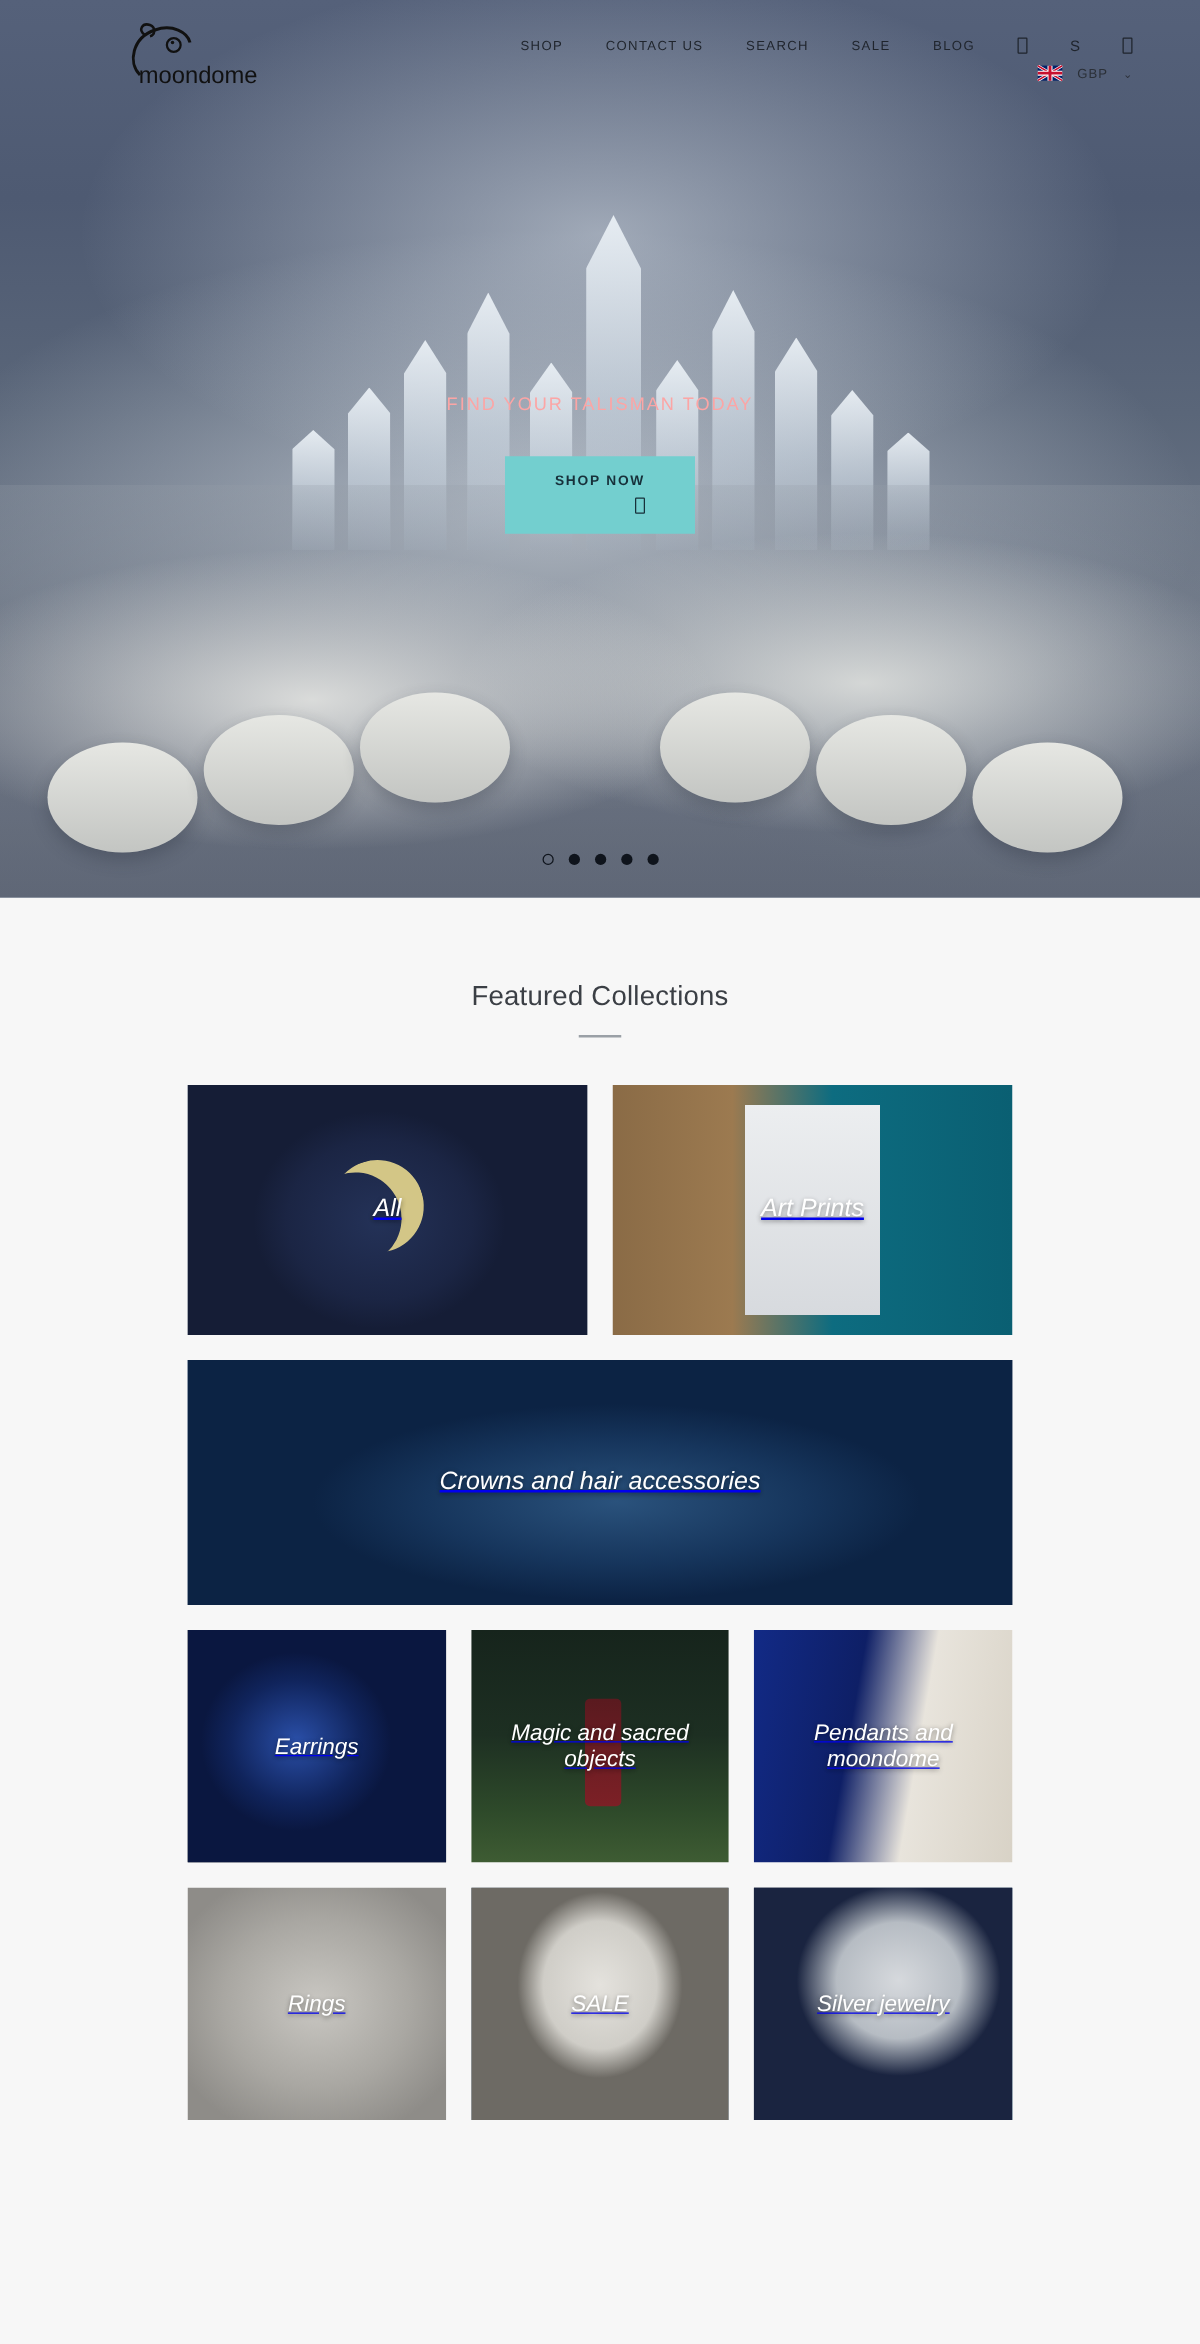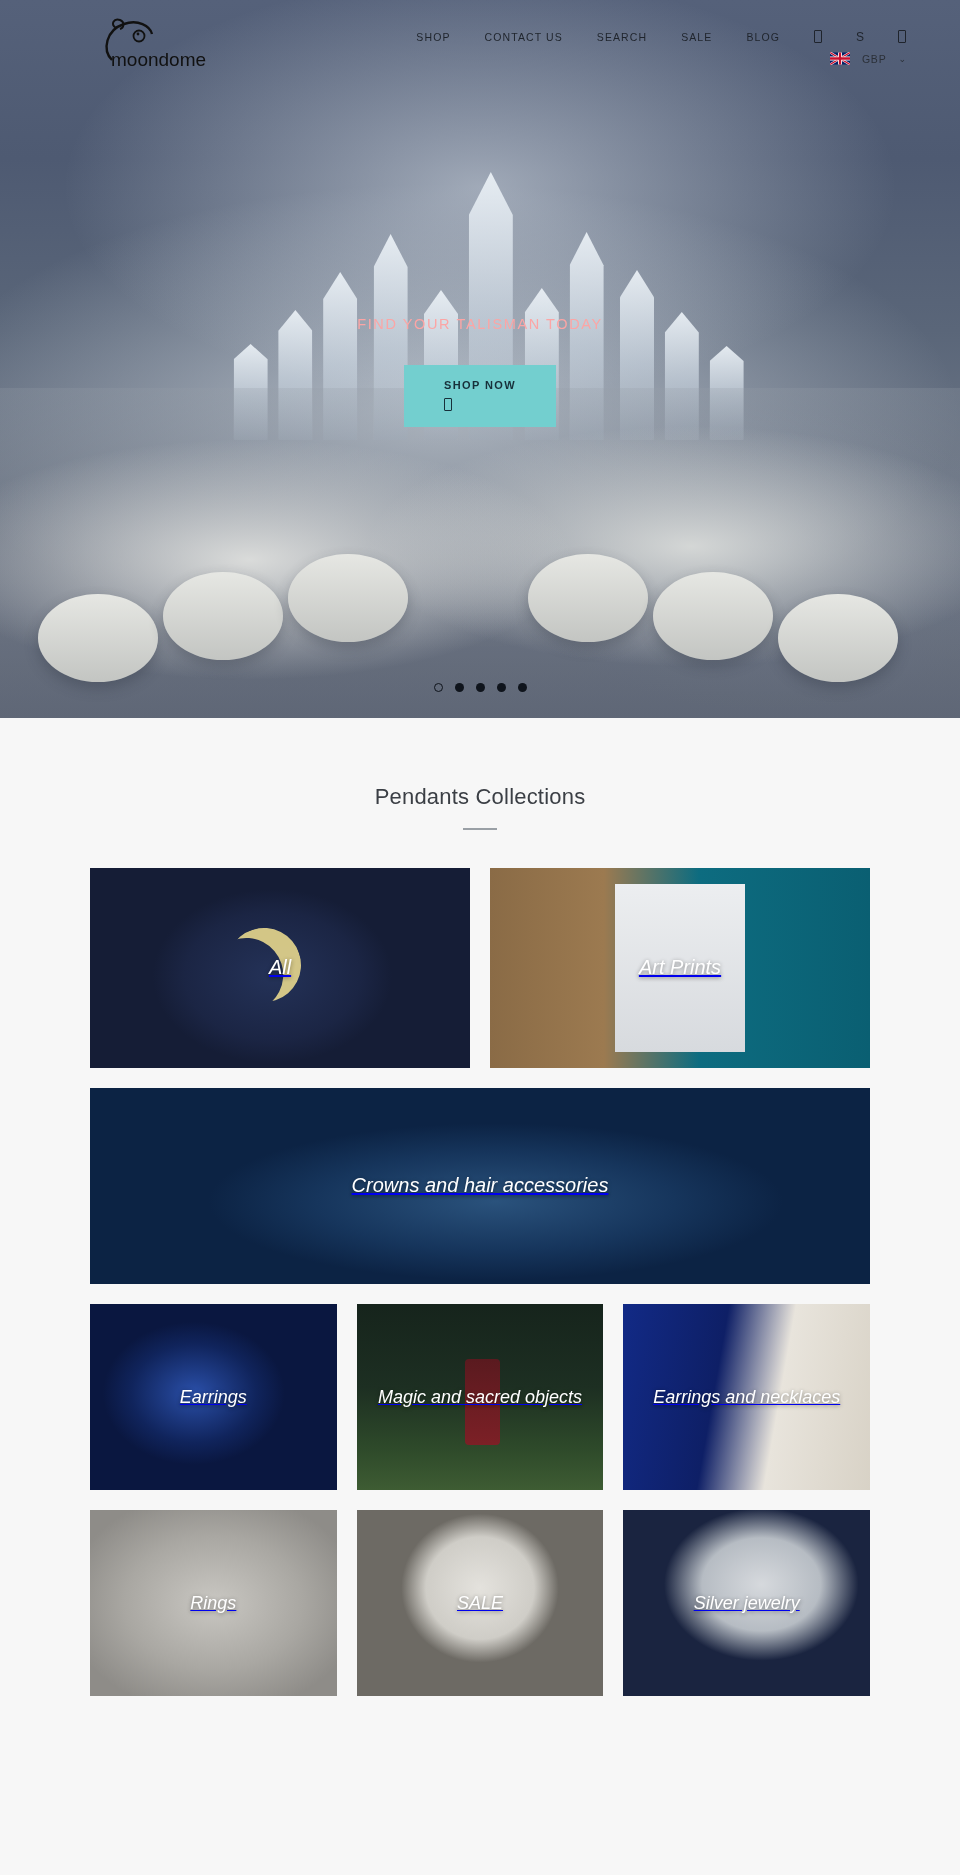--- a/index.html
+++ b/index.html
@@ -76,38 +76,38 @@
     display: flex; flex-direction: column; align-items: center; z-index: 5;
   }
   .hero-title {
     font-size: 14.5px; letter-spacing: 1.6px; color: #fca5a5;
     font-weight: 500; margin-bottom: 33px; 
   }
   .hero-btn {
     background: #73cfcf; color: #17303a;
     font-size: 11px; letter-spacing: 1.4px; font-weight: 600;
     padding: 14px 40px 16px 40px; border: none; cursor: pointer;
-    display: flex; flex-direction: column; align-items: flex-start; gap: 7px;
+    display: flex; flex-direction: column; align-items: flex-end; gap: 7px;
     min-width: 96px;
   }
   .hero-btn .box-glyph { border-color: #17303a; }
 
   .dots { position: absolute; left: 0; right: 0; bottom: 26px; display: flex;
           justify-content: center; gap: 12px; z-index: 6; }
   .dot { width: 9px; height: 9px; border-radius: 50%; background: #0f141c; cursor: pointer; }
   .dot.active { background: transparent; border: 1.4px solid #0f141c; }
 
   
   .featured { padding: 66px 0 0 0; }
   .section-title {
     text-align: center; font-size: 22px; color: #3b3f45; font-weight: 400; letter-spacing: .2px;
   }
   .rule { width: 34px; height: 1.6px; background: #9aa0a6; margin: 18px auto 0 auto; }
 
-  .grid { width: 780px; margin: 38px auto 14px auto; }
+  .grid { width: 660px; margin: 38px auto 14px auto; }
   .row { display: flex; gap: 20px; margin-bottom: 20px; }
   .tile {
     position: relative; overflow: hidden; cursor: pointer;
     display: flex; align-items: center; justify-content: center;
   }
   .tile-label {
     position: relative; z-index: 3; color: #fff;
     font-style: italic; font-weight: 400;
     text-align: center; line-height: 1.12;
     text-shadow: 0 1px 4px rgba(0,0,0,.45);
@@ -239,21 +239,21 @@
   <div class="dots">
     <span class="dot active"></span>
     <span class="dot"></span>
     <span class="dot"></span>
     <span class="dot"></span>
     <span class="dot"></span>
   </div>
 </section>
 
 <section class="featured">
-  <h2 class="section-title">Pendants Collections</h2>
+  <h2 class="section-title">Featured Collections</h2>
   <div class="rule"></div>
 
   <div class="grid">
 
     <div class="row r1">
       <a class="tile" href="#">
         <span class="tile-bg art-all"></span>
         <span class="tile-label">All</span>
       </a>
       <a class="tile" href="#">
@@ -273,21 +273,21 @@
       <a class="tile" href="#">
         <span class="tile-bg art-earrings"></span>
         <span class="tile-label">Earrings</span>
       </a>
       <a class="tile" href="#">
         <span class="tile-bg art-magic"></span>
         <span class="tile-label">Magic and sacred objects</span>
       </a>
       <a class="tile" href="#">
         <span class="tile-bg art-pendants"></span>
-        <span class="tile-label">Earrings and necklaces</span>
+        <span class="tile-label">Pendants and moondome</span>
       </a>
     </div>
 
     <div class="row r4">
       <a class="tile" href="#">
         <span class="tile-bg art-rings"></span>
         <span class="tile-label">Rings</span>
       </a>
       <a class="tile" href="#">
         <span class="tile-bg art-sale"></span>

